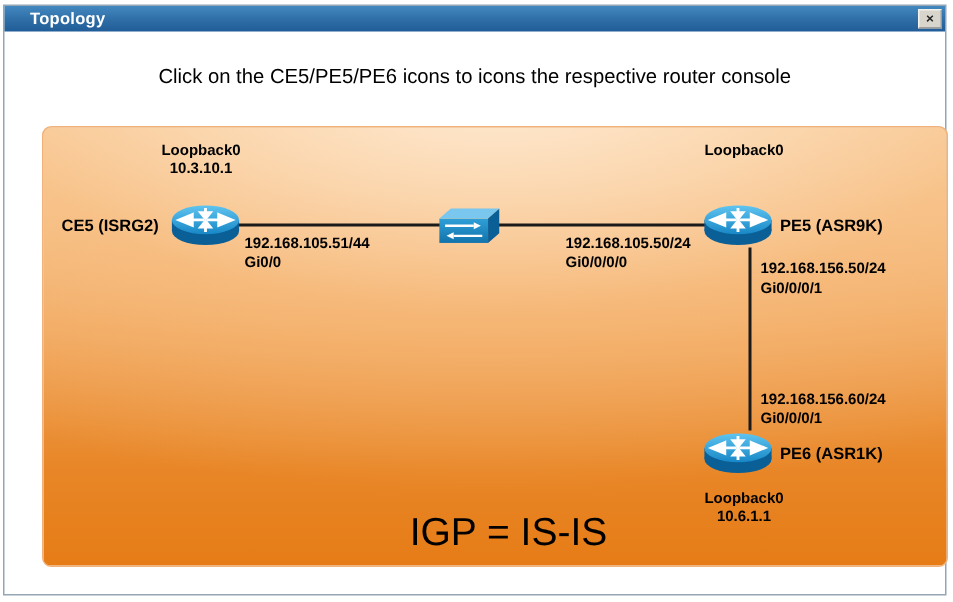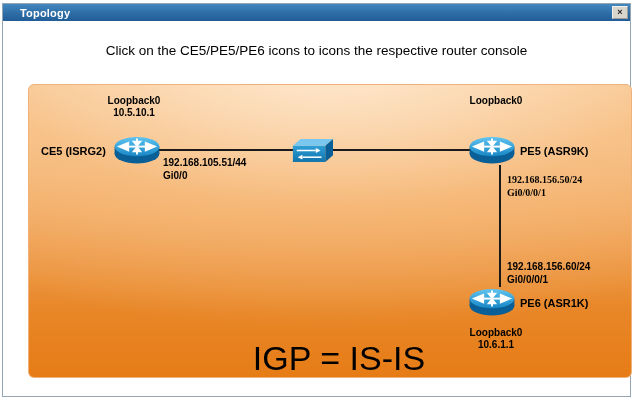--- a/index.html
+++ b/index.html
@@ -56,21 +56,21 @@
   .loopback {
     position: absolute; width: 90px; text-align: center;
     font-weight: bold; font-size: 10px; line-height: 12px; color: #000;
   }
   .iface {
     position: absolute; font-weight: bold; font-size: 10px;
     line-height: 12.5px; color: #000; white-space: nowrap;
   }
   .igp {
     position: absolute; left: 140px; top: 254px; width: 340px;
-    text-align: center; font-size: 34px; color: #000;
+    text-align: center; font-size: 26px; color: #000;
   }
 </style>
 </head>
 <body>
 
 <svg style="position:absolute;width:0;height:0" aria-hidden="true">
   <defs>
     <linearGradient id="gtop" x1="0" y1="0" x2="0" y2="1">
       <stop offset="0" stop-color="#5fc4f0"></stop>
       <stop offset="1" stop-color="#1787c6"></stop>
@@ -116,21 +116,21 @@
   <div class="instruction">Click on the CE5/PE5/PE6 icons to icons the respective router console</div>
 
   <div class="panel">
 
     <div class="hline" style="left:128px; top:64px; width:140px;"></div>
     <div class="hline" style="left:300px; top:64px; width:142px;"></div>
     <div class="vline" style="left:470px; top:80px; height:122px;"></div>
 
     <div class="loopback" style="left:60px; top:10px;">
       <div>Loopback0</div>
-      <div>10.5.10.1</div>
+      <div>10.3.10.1</div>
     </div>
     <div class="node-label" style="left:12px; top:60px;">CE5 (ISRG2)</div>
     <div class="dev-icon" style="left:84px; top:48px;">
       <svg width="48" height="32" viewBox="0 0 60 40">
           <use href="#router-sym"></use>
         </svg>
     </div>
 
     <div class="dev-icon" style="left:262px; top:52px;">
       <svg width="42" height="27" viewBox="0 0 44 28">
@@ -156,21 +156,25 @@
     <div class="node-label" style="left:491px; top:212px;">PE6 (ASR1K)</div>
     <div class="loopback" style="left:422px; top:242px;">
       <div>Loopback0</div>
       <div>10.6.1.1</div>
     </div>
 
     <div class="iface" style="left:134px; top:72px;">
       <div>192.168.105.51/44</div>
       <div>Gi0/0</div>
     </div>
-    <div class="iface" style="left:478px; top:89px;font-family:Liberation Serif, serif;">
+    <div class="iface" style="left:348px; top:72px;">
+      <div>192.168.105.50/24</div>
+      <div>Gi0/0/0/0</div>
+    </div>
+    <div class="iface" style="left:478px; top:89px;">
       <div>192.168.156.50/24</div>
       <div>Gi0/0/0/1</div>
     </div>
     <div class="iface" style="left:478px; top:176px;">
       <div>192.168.156.60/24</div>
       <div>Gi0/0/0/1</div>
     </div>
 
     <div class="igp">IGP = IS-IS</div>
 

